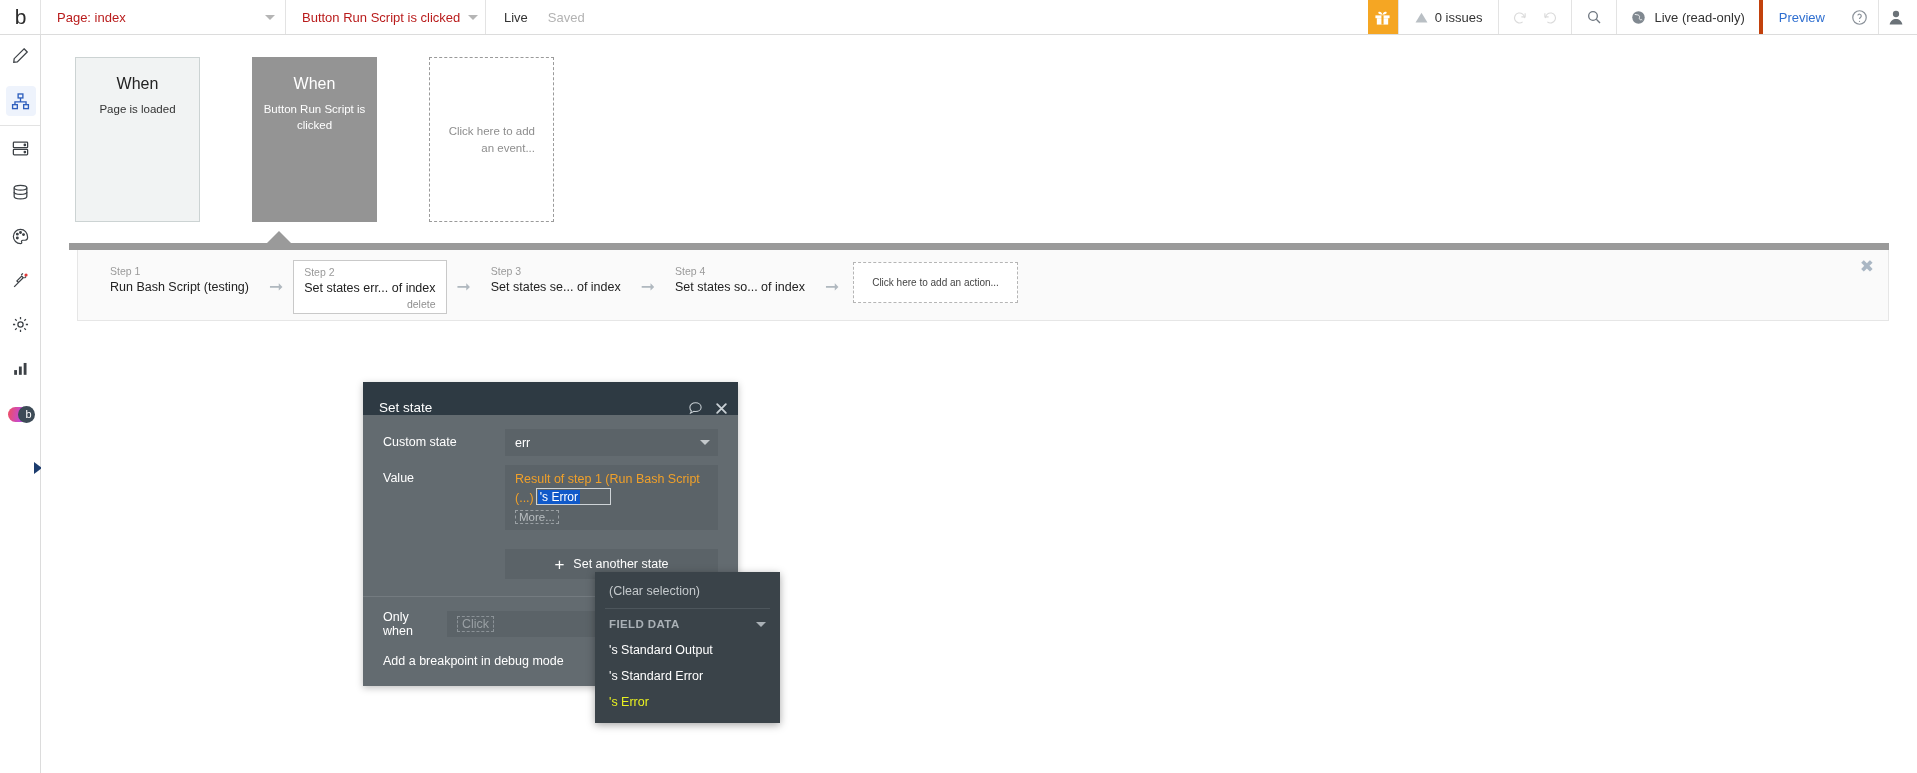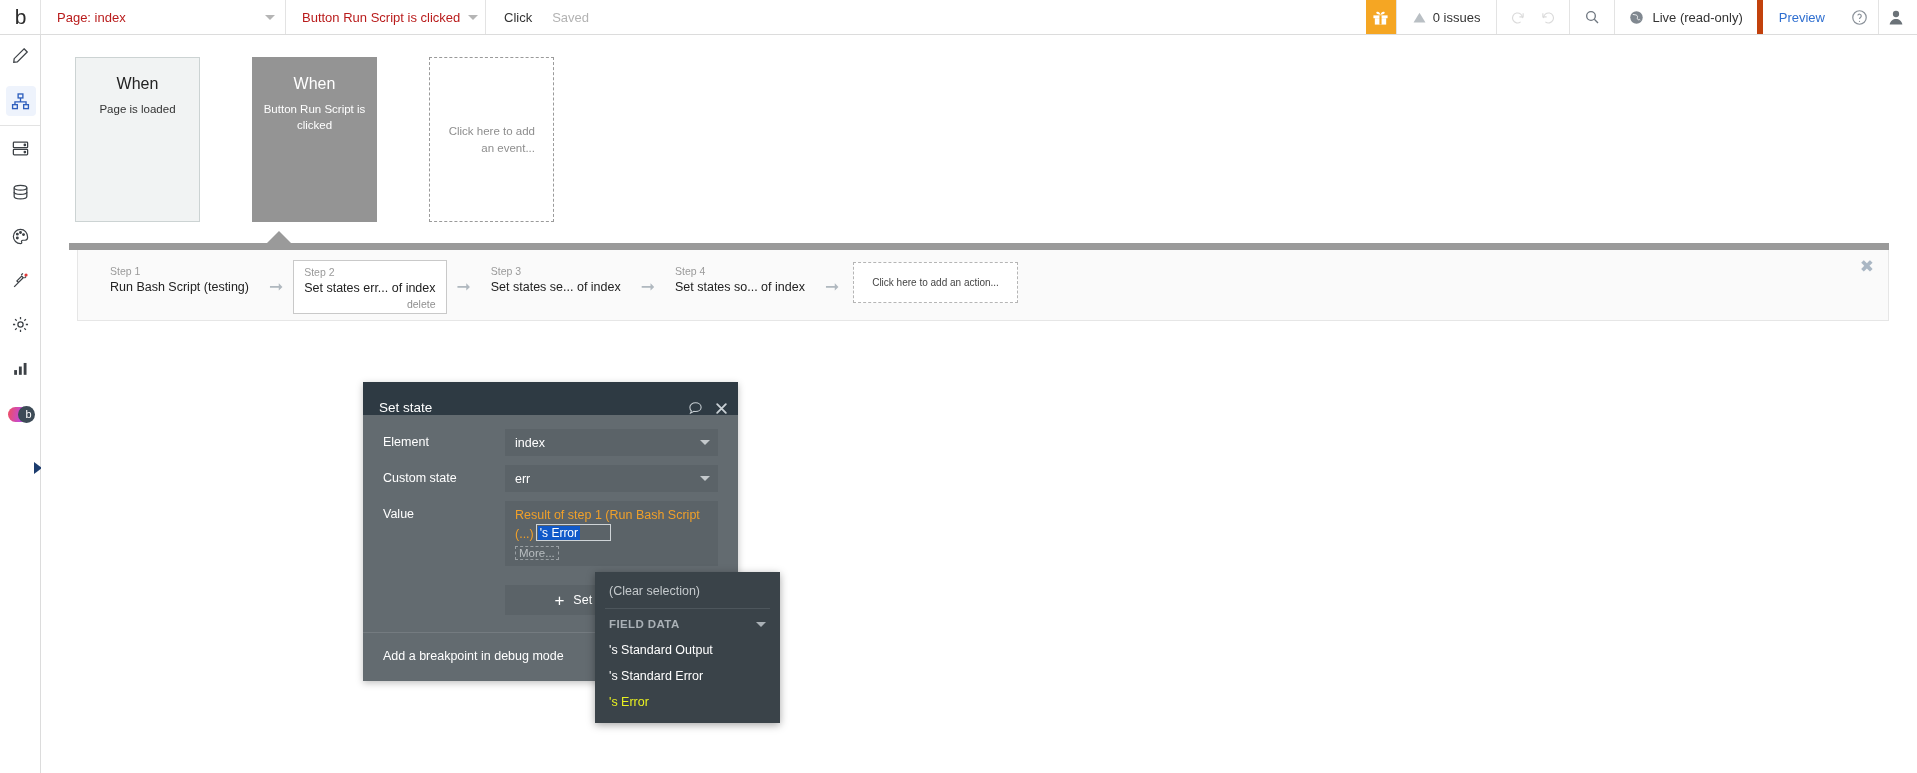--- a/index.html
+++ b/index.html
@@ -56,21 +56,21 @@
     padding: 0 16px; border-left: 1px solid #e3e3e3; border-right: 1px solid #e3e3e3;
     font-size: 13px; color: #333; cursor: pointer;
   }
   .tb-undo {
     display: flex; align-items: center; gap: 16px; padding: 0 13px;
     border-right: 1px solid #e3e3e3;
   }
   .tb-search { display: flex; align-items: center; padding: 0 14px; border-right: 1px solid #e3e3e3; cursor: pointer; }
   .tb-live {
     display: flex; align-items: center; gap: 8px; padding: 0 14px;
-    border-right: 6px solid #c2410c; font-size: 13px; color: #333; cursor: pointer;
+    border-right: 4px solid #c2410c; font-size: 13px; color: #333; cursor: pointer;
   }
   .tb-preview { display: flex; align-items: center; padding: 0 16px; font-size: 13px; color: #2f6fd0; cursor: pointer; }
   .tb-help { display: flex; align-items: center; padding: 0 10px; cursor: pointer; }
   .tb-avatar { display: flex; align-items: center; padding: 0 12px 0 8px; border-left: 1px solid #e3e3e3; cursor: pointer; }
 
   
   .rail {
     position: absolute; top: 35px; left: 0;
     width: 41px; height: 738px;
     background: #ffffff;
@@ -310,21 +310,21 @@
     <span class="tb-select-label">Page: index</span>
     <span class="caret"></span>
   </div>
 
   <div class="tb-select s2">
     <span class="tb-select-label">Button Run Script is clicked</span>
     <span class="caret"></span>
   </div>
 
   <div class="tb-mid">
-    <span class="tb-edit">Click</span>
+    <span class="tb-edit">Live</span>
     <span class="tb-saved">Saved</span>
   </div>
 
   <div class="tb-right">
     <div class="tb-gift">
       <svg width="17" height="17" viewBox="0 0 24 24" fill="#ffffff">
         <rect x="2" y="9" width="20" height="4"></rect>
           <rect x="4" y="13" width="16" height="9"></rect>
         <rect x="10.5" y="9" width="3" height="13" fill="#f5a623"></rect>
         <path d="M12 8c-1-3-3-5-5-4s-1 4 5 4zm0 0c1-3 3-5 5-4s1 4-5 4z"></path>
@@ -521,27 +521,20 @@
           </svg>
       </div>
       <div class="dlg-icon">
         <svg width="13" height="13" viewBox="0 0 24 24" stroke="#c9d0d5" stroke-width="3.4" stroke-linecap="round">
             <path d="M4 4l16 16M20 4L4 20"></path>
           </svg>
       </div>
     </div>
 
     <div class="dlg-body">
-      <div class="row">
-        <div class="row-label">Element</div>
-        <div class="field">
-          <span>index</span>
-          <span class="field-caret"></span>
-        </div>
-      </div>
 
       <div class="row">
         <div class="row-label">Custom state</div>
         <div class="field">
           <span>err</span>
           <span class="field-caret"></span>
         </div>
       </div>
 
       <div class="row">
@@ -555,20 +548,26 @@
 
     <div class="set-another-wrap">
       <div class="set-another">
         <span class="sa-plus">+</span>
         <span class="sa-label">Set another state</span>
       </div>
     </div>
 
     <div class="dlg-divider"></div>
 
+    <div class="row2">
+      <div class="row2-label">Only when</div>
+      <div class="only-when-field">
+        <span class="ow-placeholder">Click</span>
+      </div>
+    </div>
 
     <div class="row3">
       <div class="row3-label">Add a breakpoint in debug mode</div>
       <div class="checkbox"></div>
     </div>
   </div>
 
   <div class="dropdown">
     <div class="dd-item muted">(Clear selection)</div>
     <div class="dd-sep"></div>

